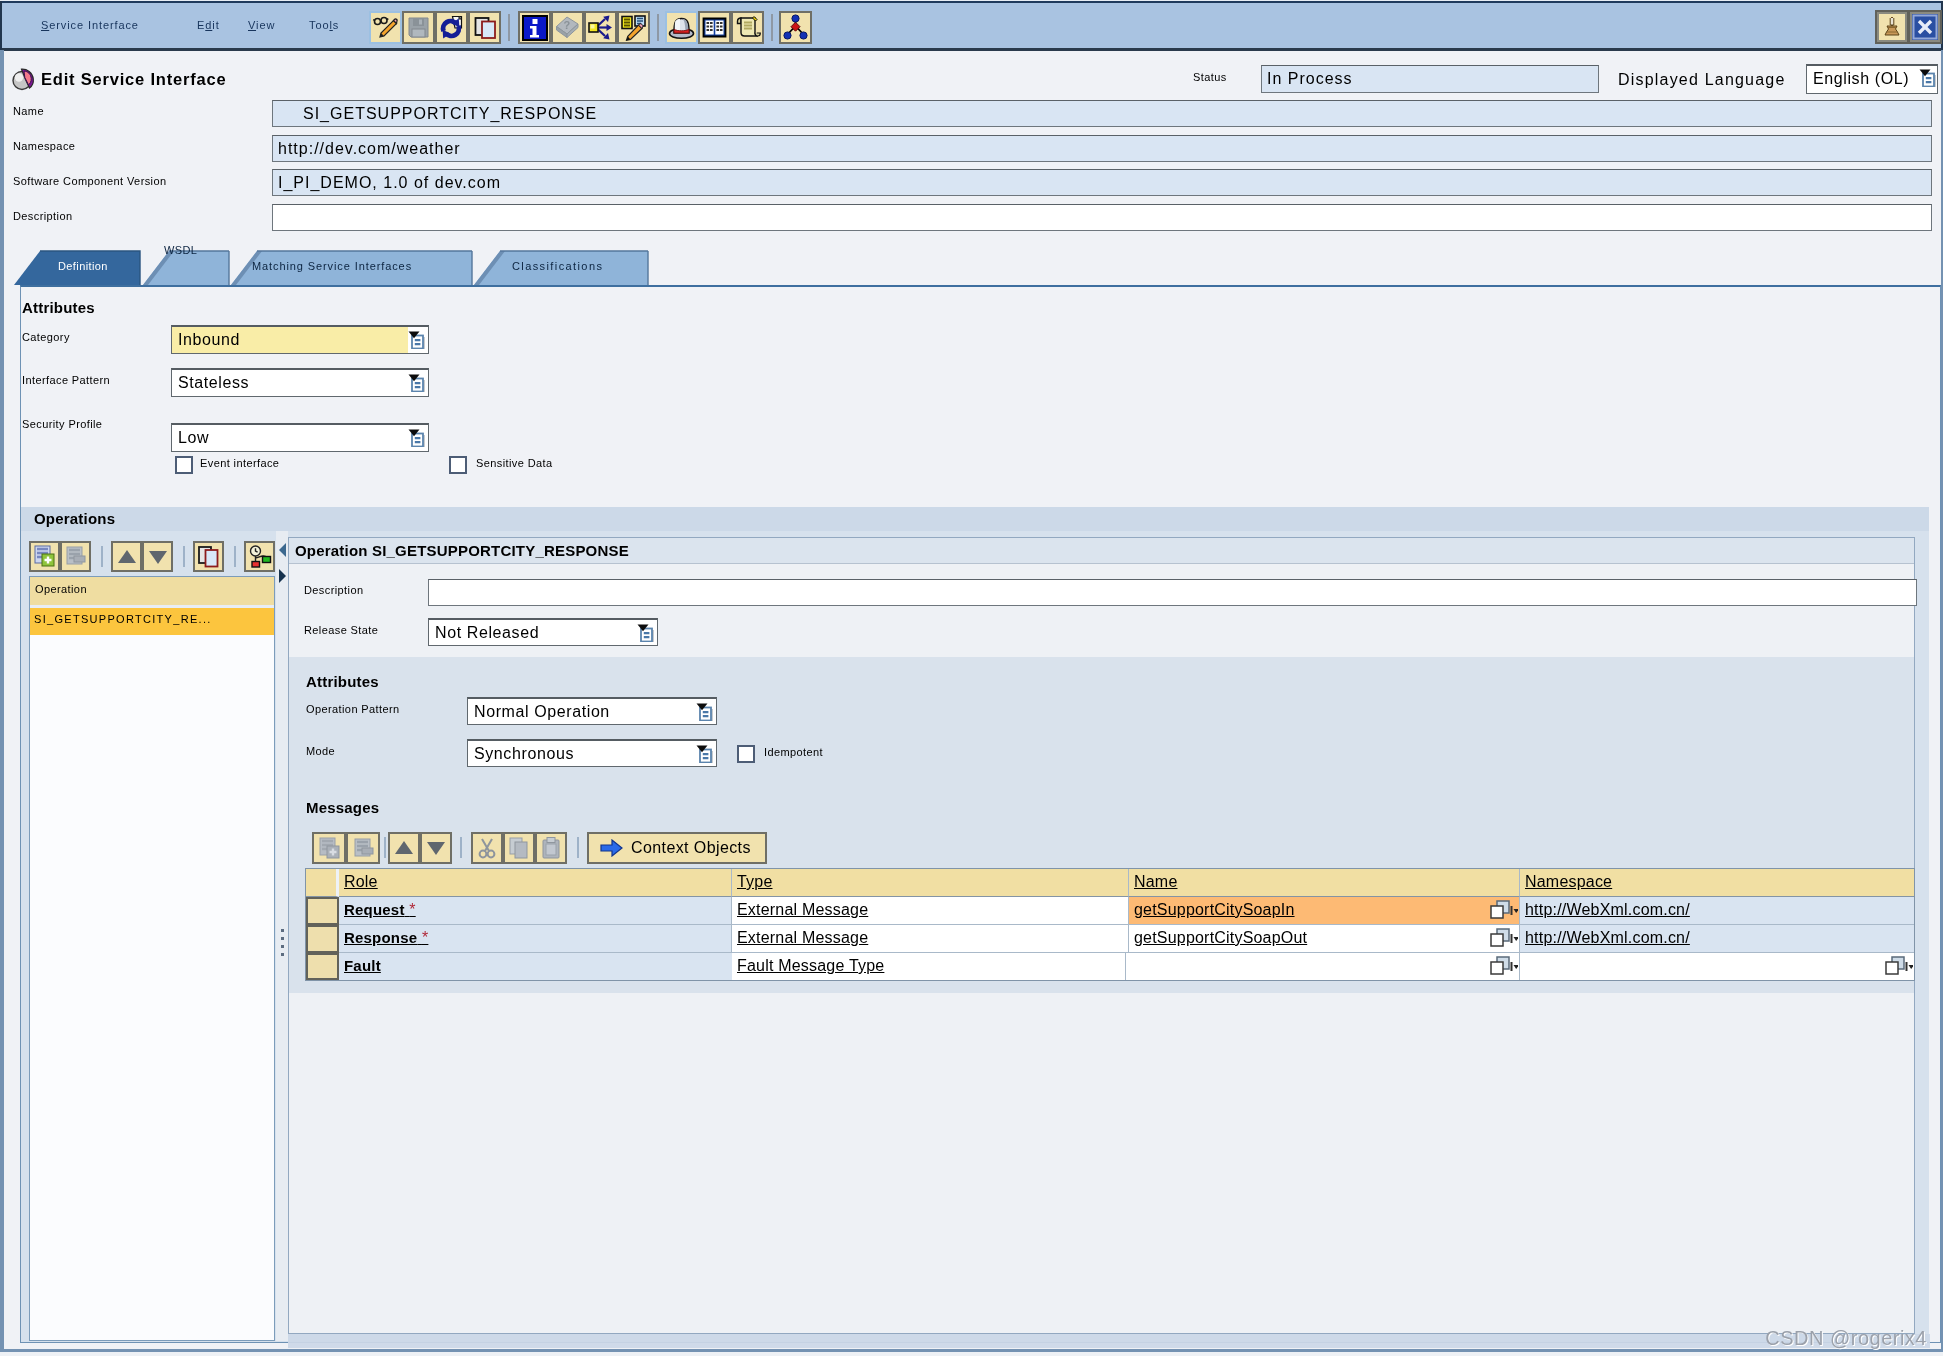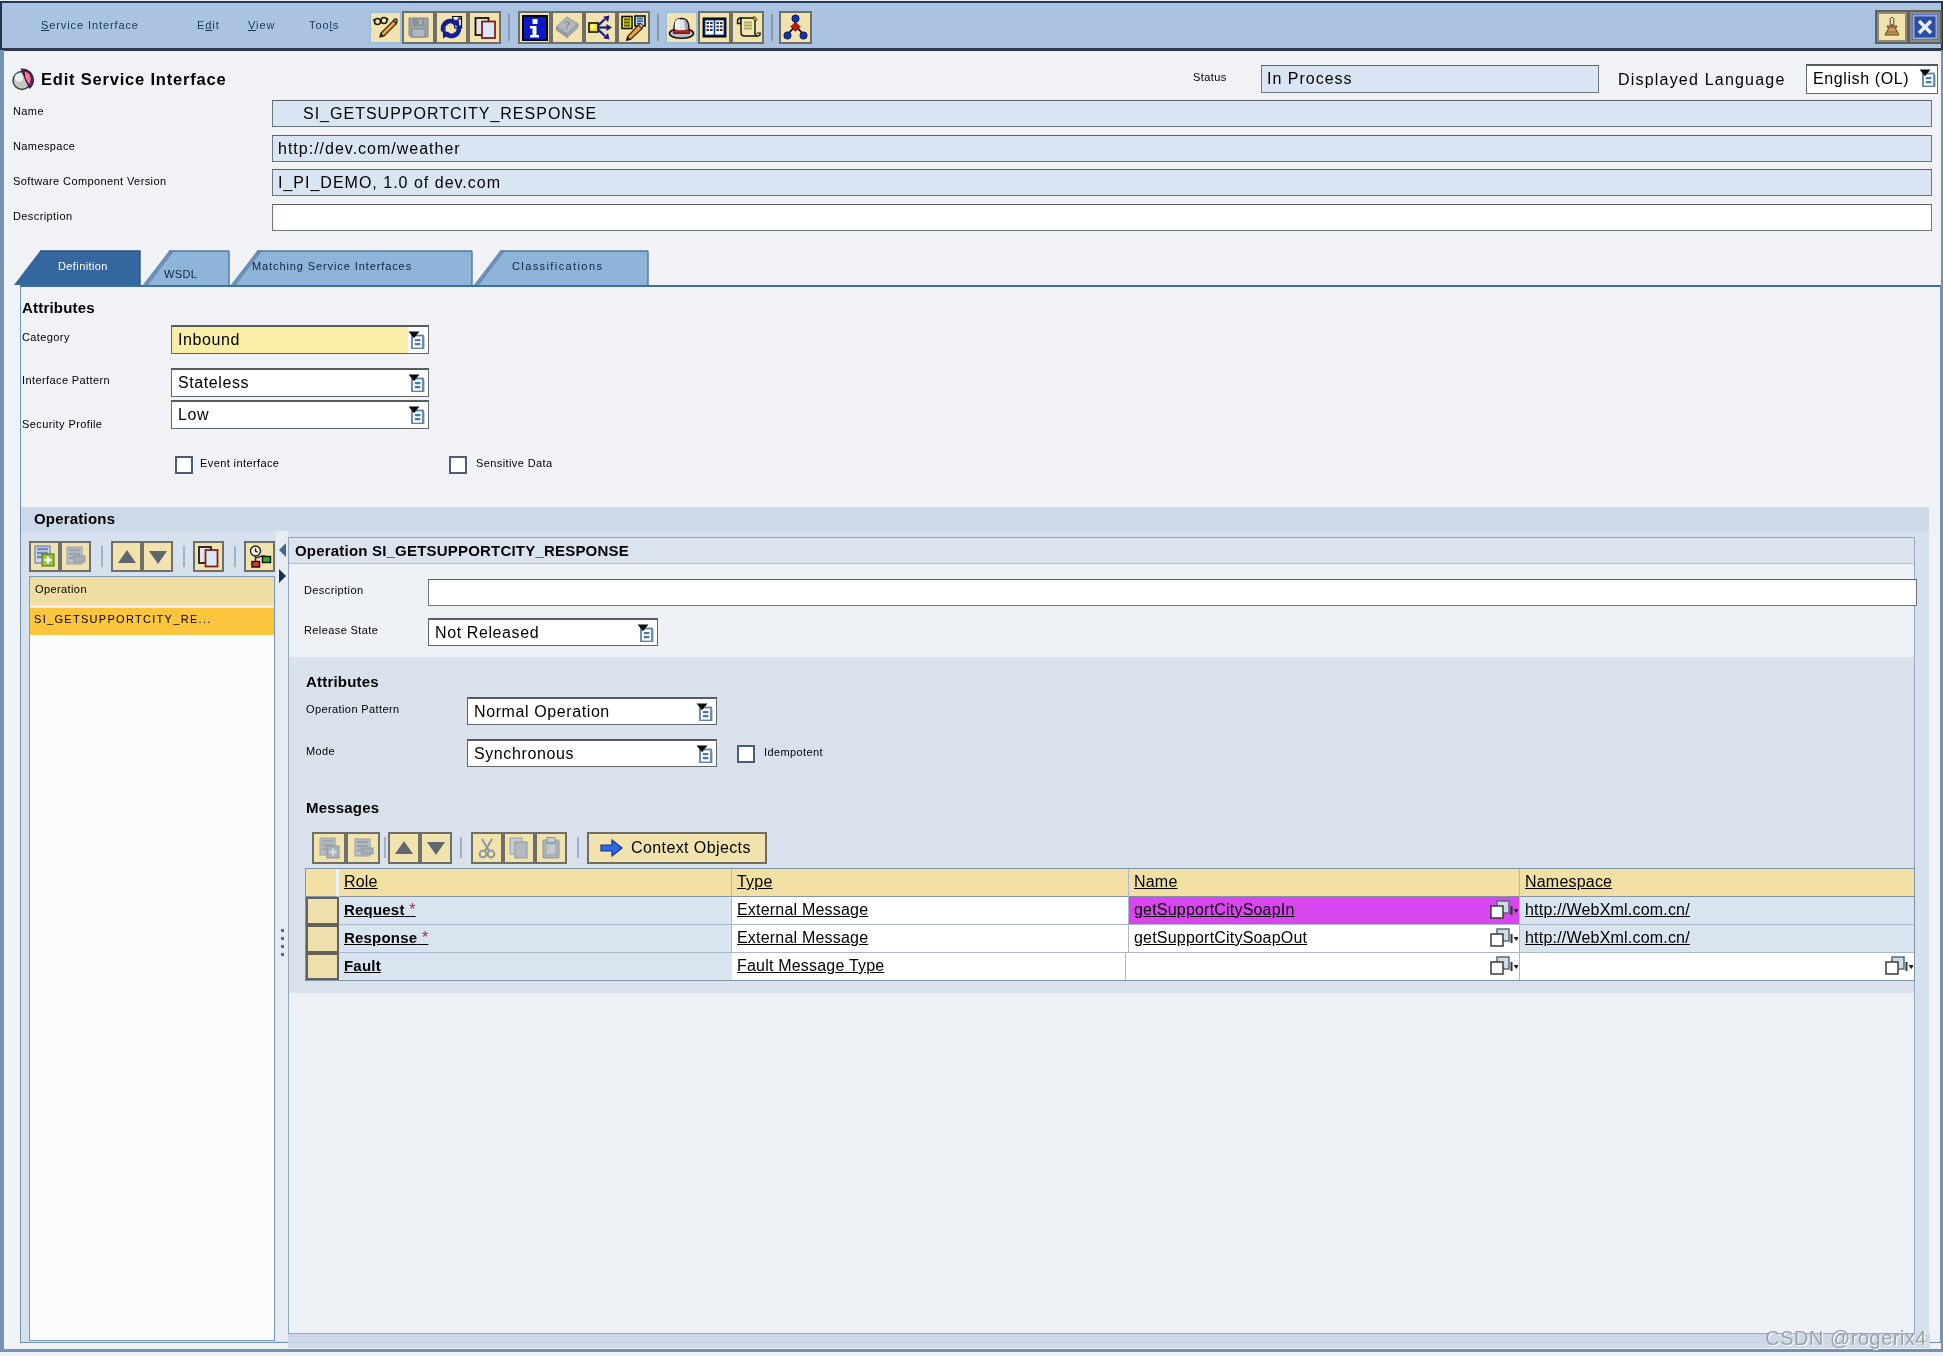--- a/index.html
+++ b/index.html
@@ -229,21 +229,21 @@
 <polygon points="231,35 257,1 472,1 472,35" fill="#8fb4d9"></polygon>
 <polygon points="231,35 257,1 262,1 236,35" fill="#6d8fb4"></polygon>
 <polygon points="474,35 500,1 648,1 648,35" fill="#8fb4d9"></polygon>
 <polygon points="474,35 500,1 505,1 479,35" fill="#6d8fb4"></polygon>
 <path d="M169,1 H229 M257,1 H472 M500,1 H648" stroke="#54779c" stroke-width="1.6"></path>
 <path d="M229,1 V35 M472,1 V35 M648,1 V35" stroke="#54779c" stroke-width="1.4"></path>
 <polygon points="14,35 40,1 140,1 140,35" fill="#34679d"></polygon>
 <path d="M40,1 H140 V35" stroke="#2a5580" stroke-width="1.4" fill="none"></path>
 </svg>
 <div class="lbl" style="left:58px;top:260px;color:#fff;">Definition</div>
-<div class="lbl" style="left:164px;top:268px;color:#0c2440;text-align:right;">WSDL</div>
+<div class="lbl" style="left:164px;top:244px;color:#0c2440;text-align:right;">WSDL</div>
 <div class="lbl" style="left:252px;top:260px;color:#0c2440;letter-spacing:0.9px;">Matching Service Interfaces</div>
 <div class="lbl" style="left:512px;top:260px;color:#0c2440;letter-spacing:1.4px;">Classifications</div>
 
 <div class="abs" style="left:20px;top:285px;width:1921px;height:1058px;box-sizing:border-box;border:1px solid #6e92b4;border-top:2px solid #3e6f9f;background:#f0f2f6;"></div>
 
 <div class="lbl b" style="left:22px;top:299px;">Attributes</div>
 <div class="lbl" style="left:22px;top:331px;">Category</div>
 <div class="combo" style="left:171px;top:325px;width:258px;height:29px;">
  <span class="val" style="background:#f9eda7;right:20px;">Inbound</span>
  <span class="dd" style="right:3px;top:4px;"><svg width="17" height="18" viewBox="0 0 17 18">
@@ -257,21 +257,21 @@
 <div class="combo" style="left:171px;top:368px;width:258px;height:29px;">
  <span class="val">Stateless</span>
  <span class="dd" style="right:3px;top:4px;"><svg width="17" height="18" viewBox="0 0 17 18">
         <rect x="6" y="6" width="11" height="12.5" fill="#9aa0a6" opacity="0.55"></rect>
         <rect x="4" y="4.5" width="11" height="13" fill="#ffffff" stroke="#5b84ad" stroke-width="1.8"></rect>
         <path d="M6.8 9.2 h5.6 M6.8 13.2 h5.6" stroke="#4a78a8" stroke-width="2.2"></path>
         <path d="M0.5 0.5 H11.5 L6 7.2 Z" fill="#0c0c0c"></path>
       </svg></span>
 </div>
 <div class="lbl" style="left:22px;top:418px;">Security Profile</div>
-<div class="combo" style="left:171px;top:400px;width:258px;height:29px;">
+<div class="combo" style="left:171px;top:423px;width:258px;height:29px;">
  <span class="val">Low</span>
  <span class="dd" style="right:3px;top:4px;"><svg width="17" height="18" viewBox="0 0 17 18">
         <rect x="6" y="6" width="11" height="12.5" fill="#9aa0a6" opacity="0.55"></rect>
         <rect x="4" y="4.5" width="11" height="13" fill="#ffffff" stroke="#5b84ad" stroke-width="1.8"></rect>
         <path d="M6.8 9.2 h5.6 M6.8 13.2 h5.6" stroke="#4a78a8" stroke-width="2.2"></path>
         <path d="M0.5 0.5 H11.5 L6 7.2 Z" fill="#0c0c0c"></path>
       </svg></span>
 </div>
 <div class="chk" style="left:175px;top:456px;width:18px;height:18px;"></div>
 <div class="lbl" style="left:200px;top:457px;">Event interface</div>
@@ -443,21 +443,21 @@
 
 <div class="cell" style="left:306px;top:869px;width:33px;height:28px;background:#f1dfa3;border-right:3px solid #eef2f6;border-bottom-color:#8494a4;"></div>
 <div class="cell" style="left:339px;top:869px;width:393px;height:28px;background:#f1dfa3;border-bottom-color:#8494a4;">Role</div>
 <div class="cell" style="left:732px;top:869px;width:397px;height:28px;background:#f1dfa3;border-bottom-color:#8494a4;">Type</div>
 <div class="cell" style="left:1129px;top:869px;width:391px;height:28px;background:#f1dfa3;border-bottom-color:#8494a4;">Name</div>
 <div class="cell" style="left:1520px;top:869px;width:394px;height:28px;background:#f1dfa3;border-bottom-color:#8494a4;border-right:none;">Namespace</div>
 
 <div class="cell" style="left:306px;top:897px;width:33px;height:28px;background:#eedfad;border:2px solid #62625a;border-right:2px solid #62625a;box-shadow:2px 0 0 #eef2f6;"></div>
 <div class="cell" style="left:339px;top:897px;width:393px;height:28px;background:#d9e4f1;"><span class="b">Request</span> <span style="color:#b02838;">*</span></div>
 <div class="cell" style="left:732px;top:897px;width:397px;height:28px;background:#fff;">External Message</div>
-<div class="cell" style="left:1129px;top:897px;width:391px;height:28px;background:#d946ef;">getSupportCitySoapIn<span class="f4"><svg width="30" height="21" viewBox="0 0 30 21">
+<div class="cell" style="left:1129px;top:897px;width:391px;height:28px;background:#fdba74;">getSupportCitySoapIn<span class="f4"><svg width="30" height="21" viewBox="0 0 30 21">
         <rect x="9" y="1" width="12" height="12" fill="#cfdce8" stroke="#5a6a7a" stroke-width="1.5"></rect>
         <rect x="3" y="6" width="12" height="12" fill="#fff" stroke="#3a3a3a" stroke-width="1.5"></rect>
         <path d="M23.5 6 V 15" stroke="#333" stroke-width="2"></path>
         <path d="M25.5 9 L31 9 L28.2 13 Z" fill="#222"></path>
       </svg></span></div>
 <div class="cell" style="left:1520px;top:897px;width:394px;height:28px;background:#d9e4f1;border-right:none;">http://WebXml.com.cn/</div>
 
 <div class="cell" style="left:306px;top:925px;width:33px;height:28px;background:#eedfad;border:2px solid #62625a;border-right:2px solid #62625a;box-shadow:2px 0 0 #eef2f6;"></div>
 <div class="cell" style="left:339px;top:925px;width:393px;height:28px;background:#d9e4f1;"><span class="b">Response</span> <span style="color:#b02838;">*</span></div>
 <div class="cell" style="left:732px;top:925px;width:397px;height:28px;background:#fff;">External Message</div>

